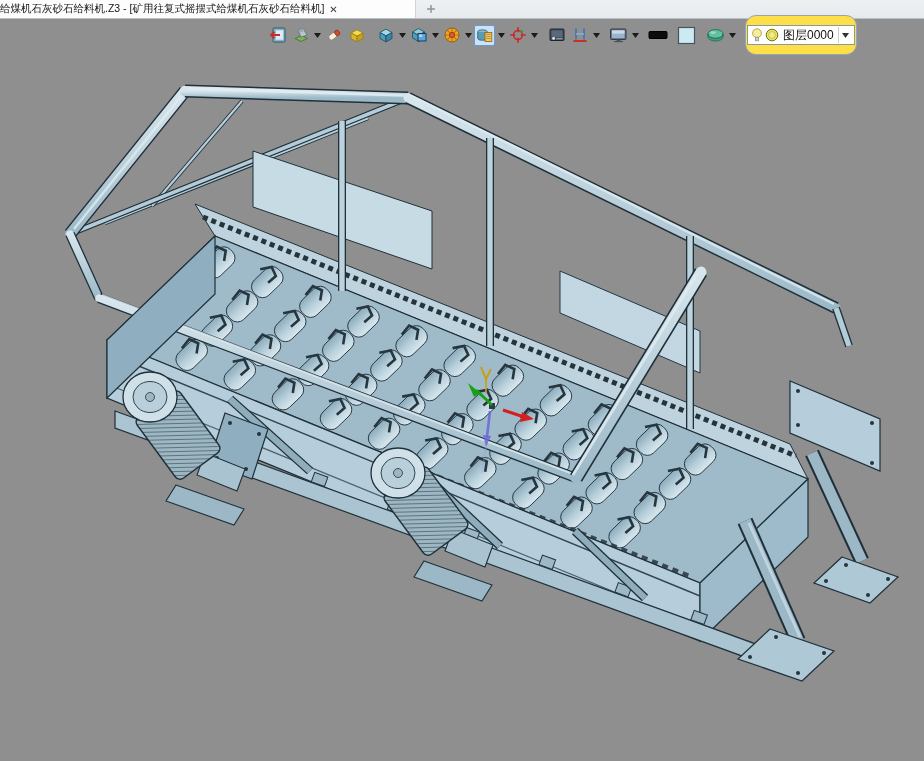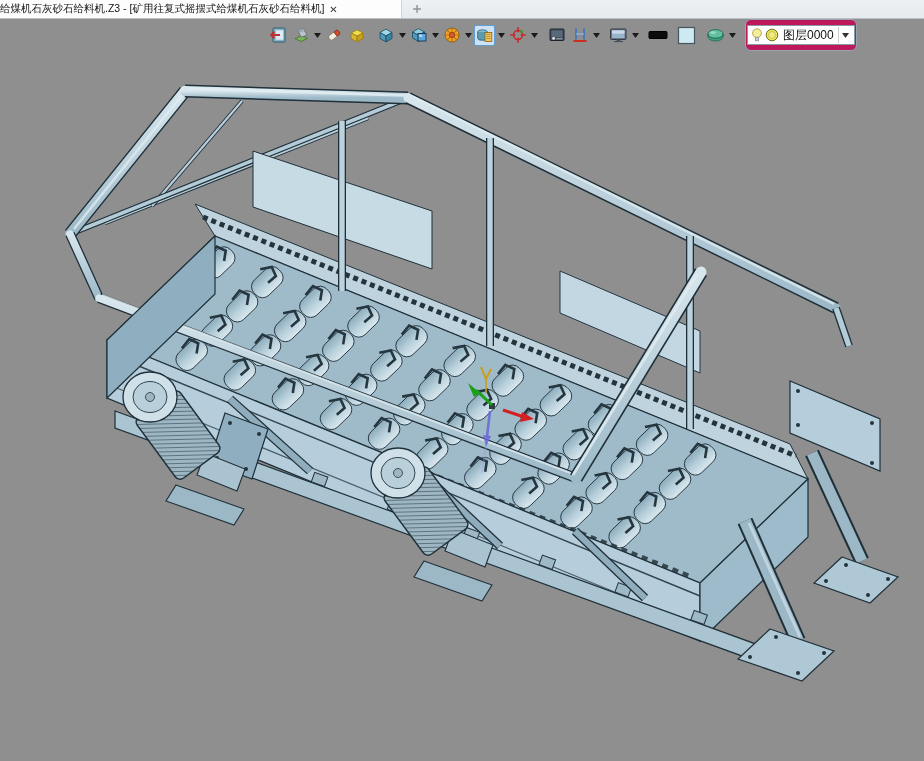--- a/index.html
+++ b/index.html
@@ -9,21 +9,21 @@
     user-select:none;background:#8f8f8f;
   }
   
   .tabbar{
     height:18px;background:linear-gradient(#eef1f3,#e6eaed);
     border-bottom:1px solid #bac1c6;
     display:flex;align-items:stretch;
   }
   .tab{
     background:#fdfdfd;display:flex;align-items:center;
-    padding:0 9px 0 0;width:392px;min-width:0;
+    padding:0 23px 0 0;width:392px;min-width:0;
     border-right:1px solid #cdd3d7;
     font-size:10.5px;color:#141414;white-space:nowrap;overflow:hidden;
   }
   .tab-title{overflow:hidden;white-space:nowrap;}
   .tab-close{margin-left:5px;color:#3a3a3a;font-size:10px;cursor:pointer;flex:none;}
   .newtab{
     width:30px;display:flex;align-items:center;justify-content:center;
     color:#8f979c;font-size:14px;font-weight:bold;cursor:pointer;
   }
   
@@ -46,23 +46,23 @@
     background:#cfe2f4;border:1px solid #639dd6;border-radius:2px;
     width:19px;height:19px;
   }
   .dd{
     width:10px;height:21px;flex:none;display:flex;align-items:center;
     justify-content:center;cursor:pointer;
   }
   .gap{width:6px;flex:none;}
   
   .layer-panel{
-    margin-left:8px;background:#be185d;border:1px solid #98a5b0;
-    padding:1px;display:flex;align-items:center;height:32px;box-sizing:border-box;
-    border-radius:6px;
+    margin-left:8px;background:#fde047;border:1px solid #98a5b0;
+    padding:1px;display:flex;align-items:center;height:40px;box-sizing:border-box;
+    border-radius:11px;
   }
   .layer-field{
     background:#ffffff;border:1px solid #8a98a4;height:18px;
     display:flex;align-items:center;padding:0 2px 0 3px;gap:2px;
     font-size:12px;color:#111;cursor:pointer;
   }
   .layer-label{padding:0 2px;white-space:nowrap;}
   .layer-arrow{
     width:13px;height:16px;border-left:1px solid #c8cdd2;
     display:flex;align-items:center;justify-content:center;

